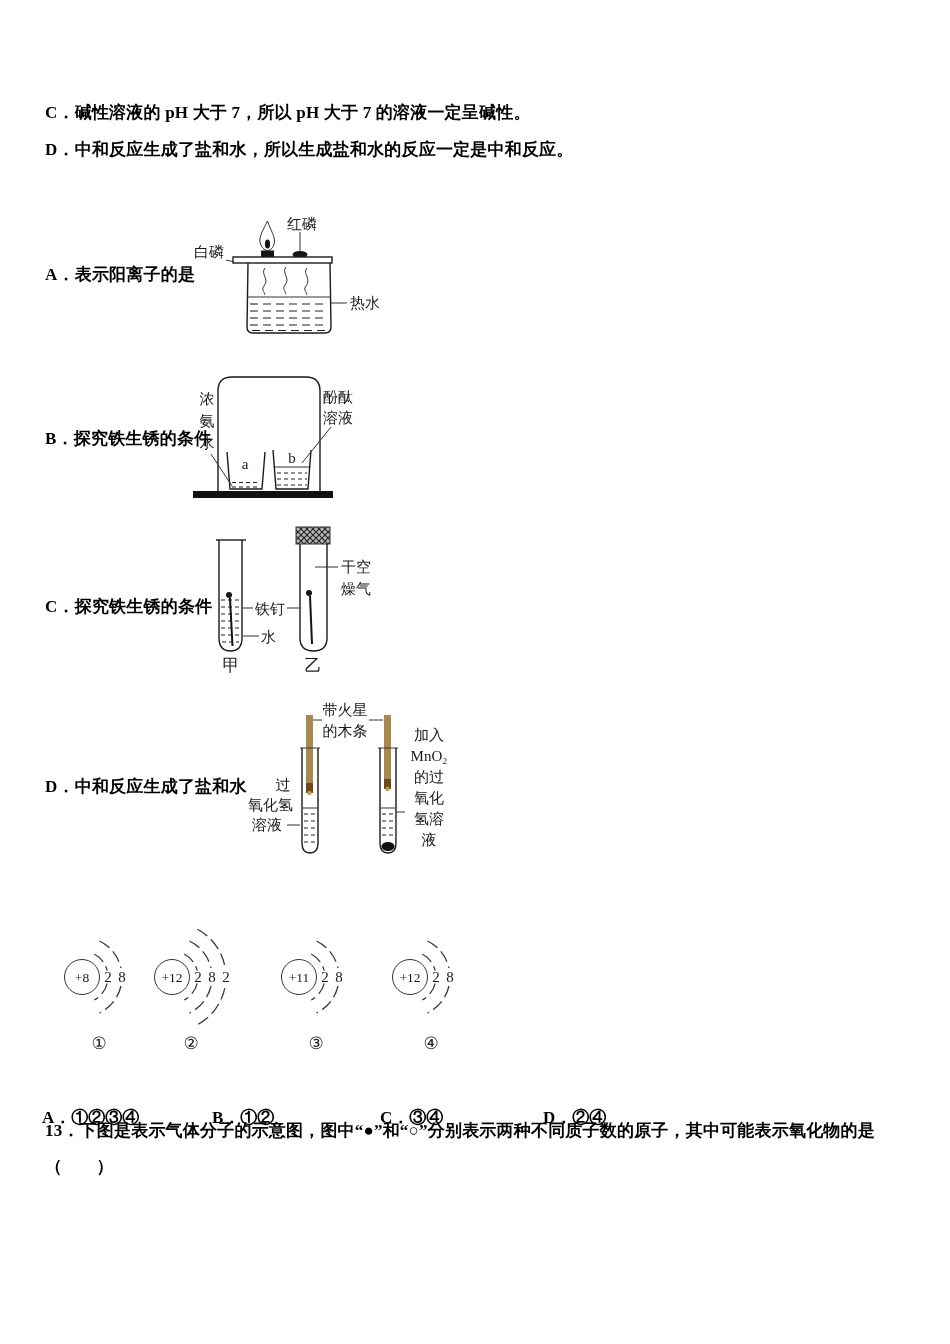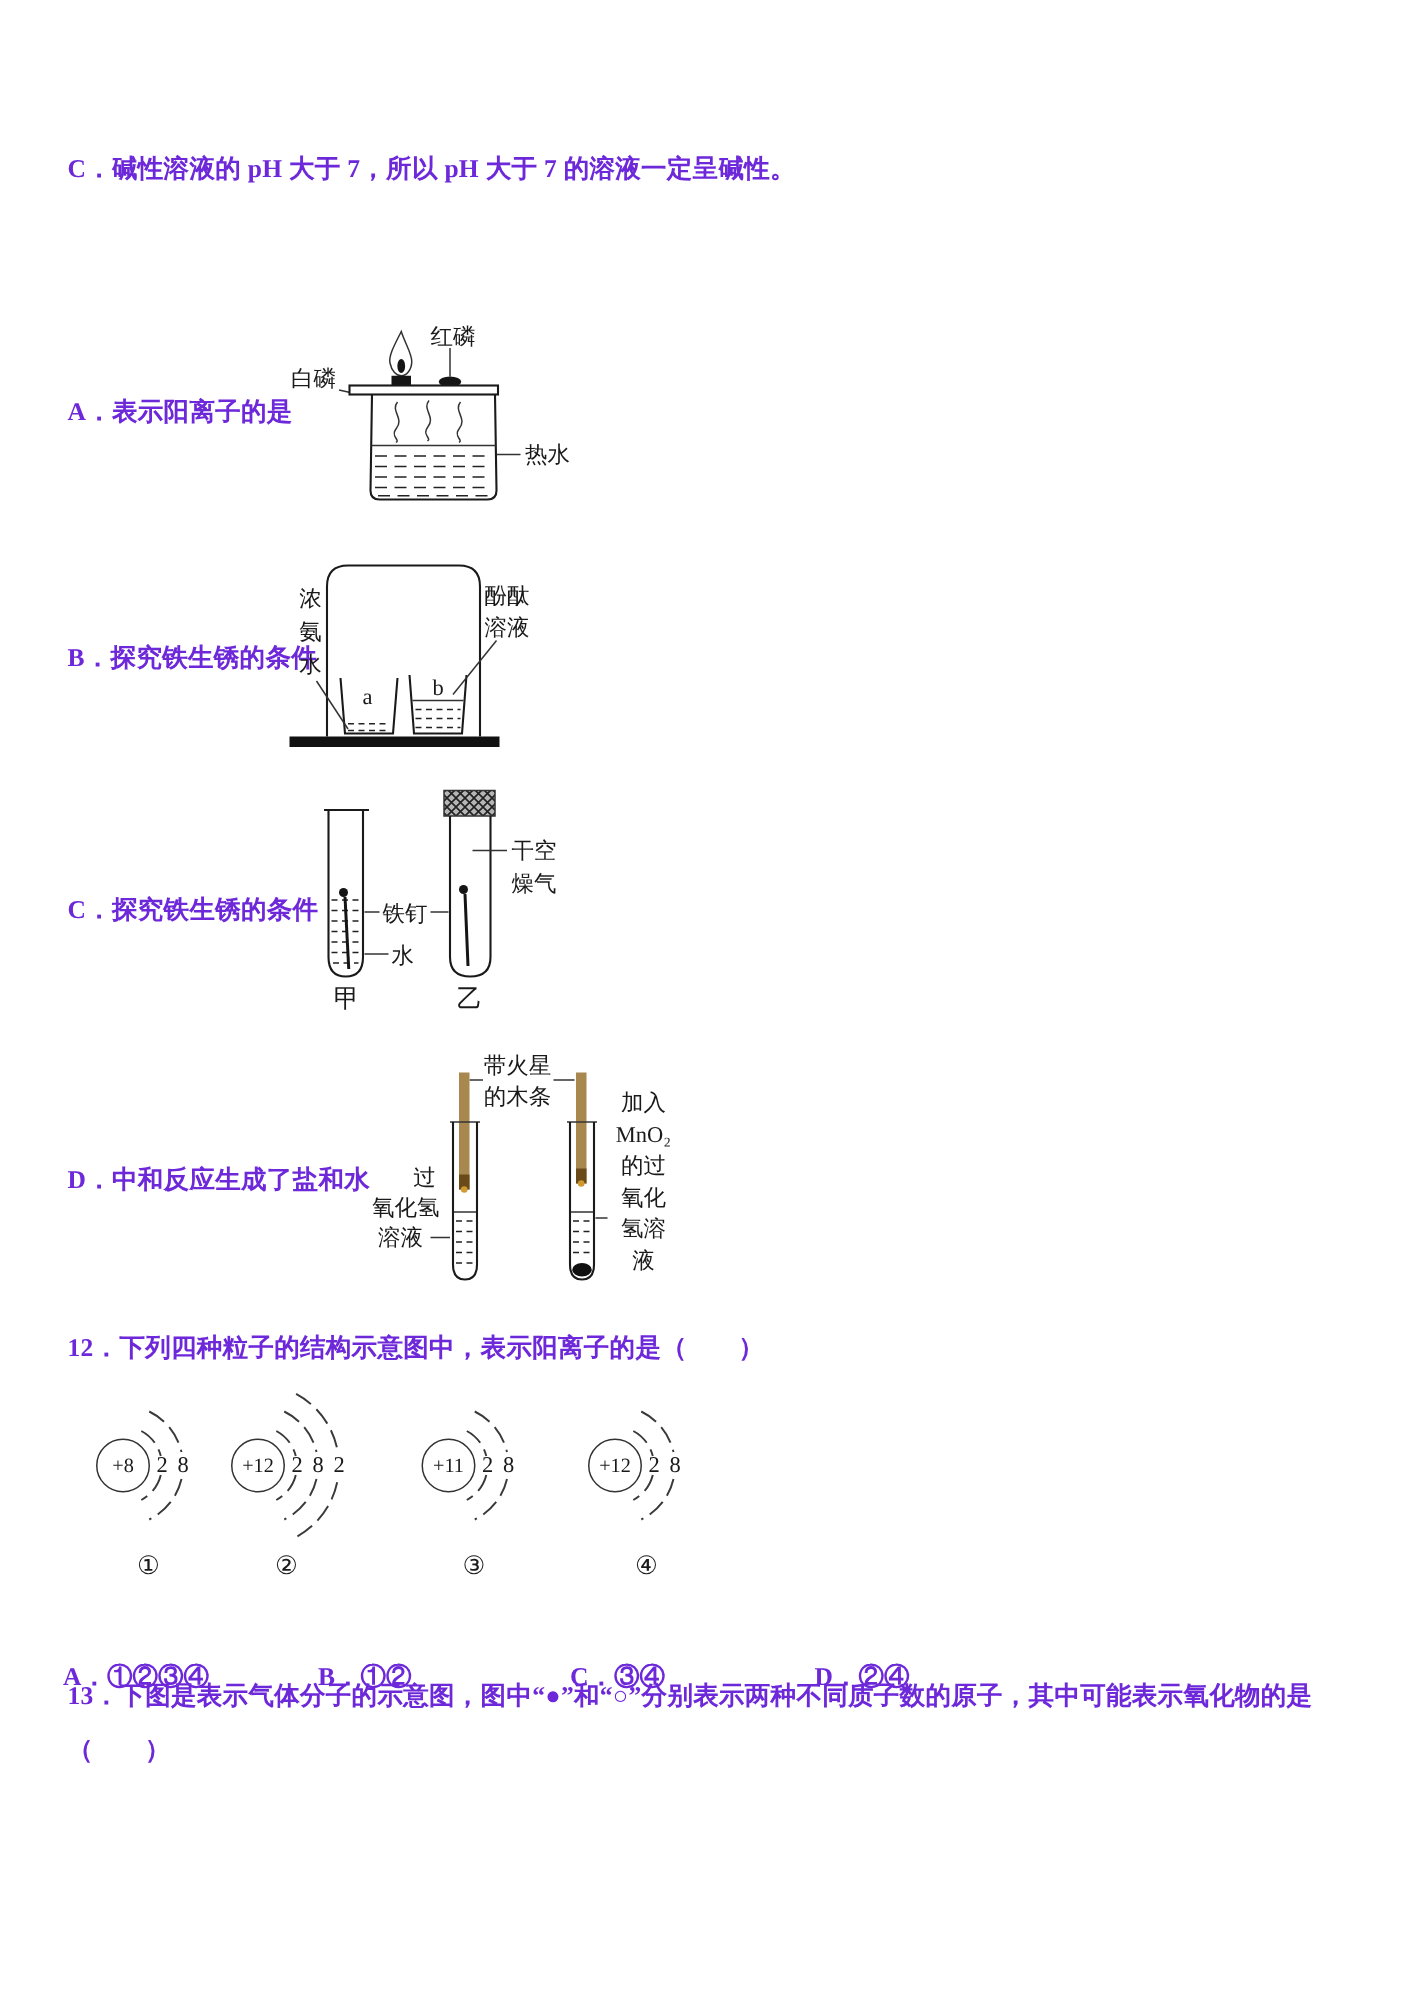--- a/index.html
+++ b/index.html
@@ -1,19 +1,19 @@
 <!DOCTYPE html>
 <html><head>
 <meta charset="utf-8">
 <style>
   html,body { margin:0; padding:0; background:#f2f2f2; }
   .page {
     position:relative; width:950px; height:1344px; margin:0 auto;
     background:#ffffff; overflow:hidden;
-    font-family:"Liberation Serif","DejaVu Serif",serif; color:#6d28d9;
+    font-family:"Liberation Serif","DejaVu Serif",serif; color:#000000;
   }
   .line {
     position:absolute; left:45px; margin:0; white-space:nowrap;
     font-size:17px; font-weight:700; line-height:1.25; letter-spacing:0.2px;
   }
   .line.q13 { font-size:17px;font-family:Liberation Serif, serif; }
   .fig { position:absolute; }
   .opt { position:absolute; top:1106px; font-size:17px; font-weight:700; white-space:nowrap; }
   svg text { font-family:"Liberation Serif","DejaVu Serif",serif; fill:#1a1a1a; font-weight:400; }
   .lbl   { font-size:15px; }
@@ -25,20 +25,21 @@
   .dashline  { stroke:#222; stroke-width:1.1; stroke-dasharray:8 5; }
   .dashsmall { stroke:#222; stroke-width:1;   stroke-dasharray:4 3; }
   .arc { stroke:#3a3a3a; stroke-width:1.3; stroke-dasharray:12 5; fill:none; }
 </style>
 </head>
 <body>
 
 <div class="page">
 
   <p class="line" style="top:102px">C．碱性溶液的 pH 大于 7，所以 pH 大于 7 的溶液一定呈碱性。</p>
+  <p class="line" style="top:139px">D．中和反应生成了盐和水，所以生成盐和水的反应一定是中和反应。</p>
 
   <p class="line" style="top:264px">A．表示阳离子的是</p>
   <svg class="fig" style="left:190px;top:211px" width="210" height="136" viewBox="0 0 210 136">
     <text x="112" y="18" text-anchor="middle" class="lbl">红磷</text>
     <line x1="110" y1="21" x2="110" y2="40" class="sk1"></line>
     <ellipse cx="110" cy="43.5" rx="7.5" ry="3.5" fill="#151515"></ellipse>
 
     <text x="4" y="46" class="lbl">白磷</text>
     <line x1="36" y1="49" x2="45" y2="51" class="sk1"></line>
 
@@ -203,21 +204,20 @@
       <text x="186" y="47" text-anchor="middle" class="lbl">加入</text>
       <text x="186" y="68" text-anchor="middle" class="lbl">MnO₂</text>
       <text x="186" y="89" text-anchor="middle" class="lbl">的过</text>
       <text x="186" y="110" text-anchor="middle" class="lbl">氧化</text>
       <text x="186" y="131" text-anchor="middle" class="lbl">氢溶</text>
       <text x="186" y="152" text-anchor="middle" class="lbl">液</text>
     </g>
     <line x1="154" y1="119" x2="162" y2="119" class="sk1"></line>
   </svg>
 
-  <p class="line" style="top:888px">12．下列四种粒子的结构示意图中，表示阳离子的是（　　）</p>
 
   <svg class="fig" style="left:50px;top:925px" width="440" height="135" viewBox="0 0 440 135">
 
     <g transform="translate(2,0)">
       <circle cx="30" cy="52" r="17.5" fill="none" class="sk1"></circle>
       <text x="30" y="52" text-anchor="middle" dominant-baseline="central" class="nuc">+8</text>
       <path class="arc" d="M42.2,29 A26,26 0 0 1 55.2,45.7"></path>
       <path class="arc" d="M55.2,58.3 A26,26 0 0 1 42.2,75"></path>
       <path class="arc" d="M47.5,16 A40,40 0 0 1 69,43"></path>
       <path class="arc" d="M69,61 A40,40 0 0 1 47.5,88"></path>

